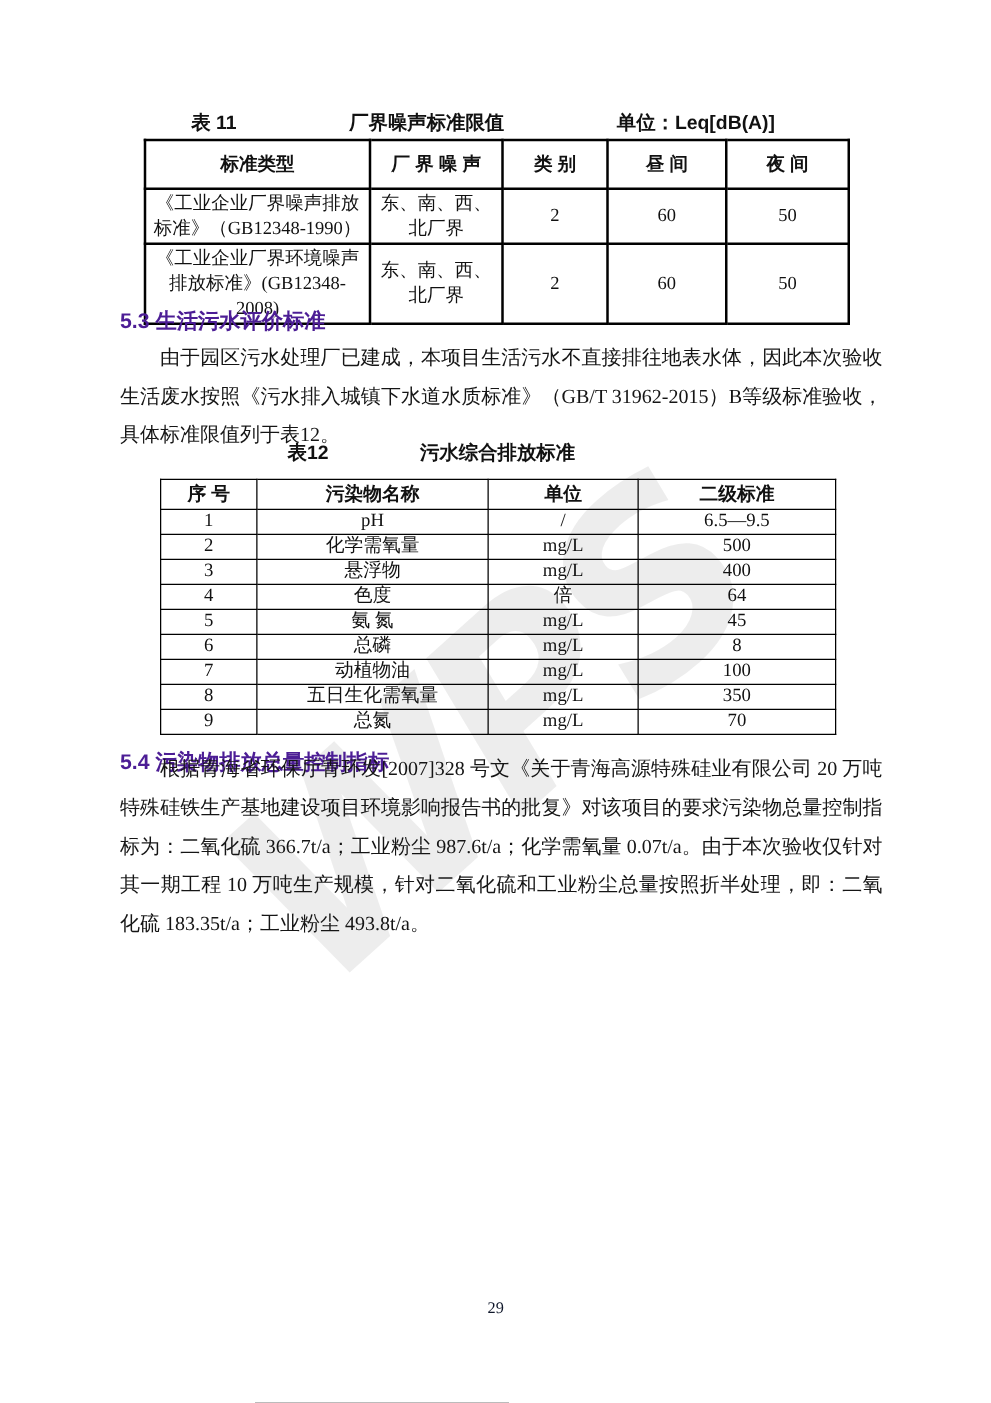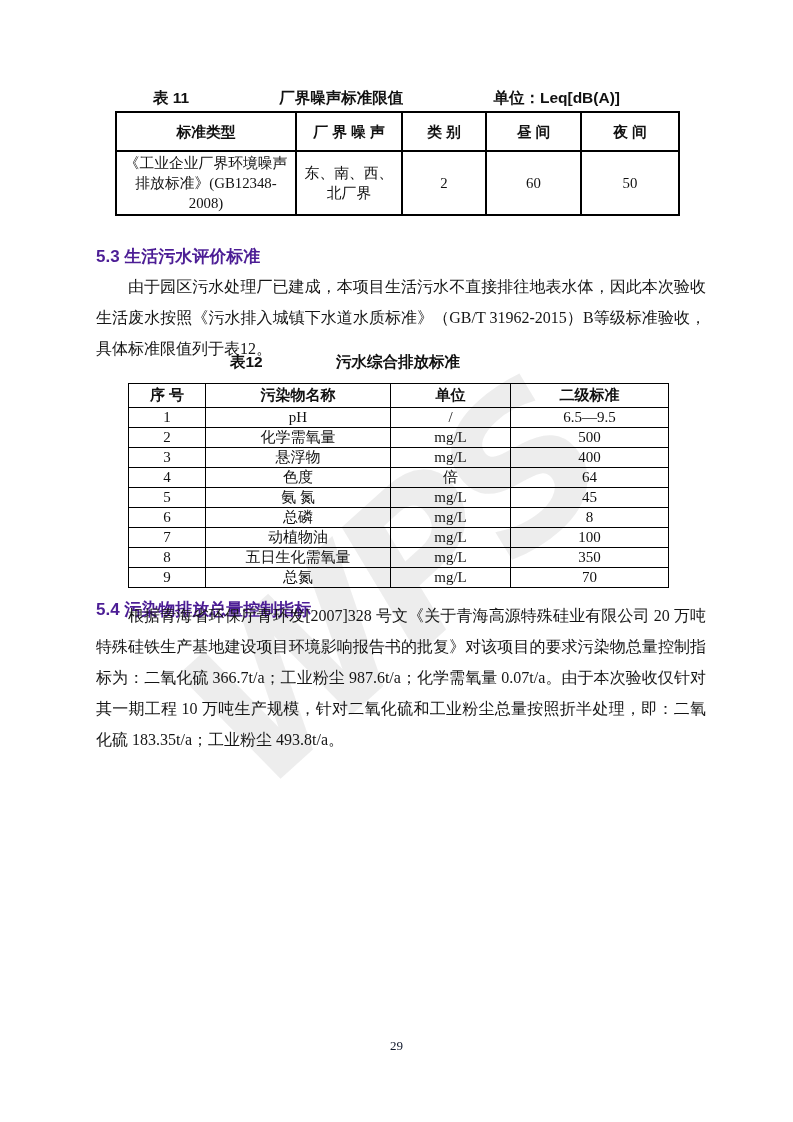--- a/index.html
+++ b/index.html
@@ -84,20 +84,27 @@
       <thead>
         <tr>
           <th>标准类型</th>
           <th>厂 界 噪 声</th>
           <th>类 别</th>
           <th>昼 间</th>
           <th>夜 间</th>
         </tr>
       </thead>
       <tbody>
+        <tr>
+          <td>《工业企业厂界噪声排放标准》（GB12348-1990）</td>
+          <td>东、南、西、北厂界</td>
+          <td>2</td>
+          <td>60</td>
+          <td>50</td>
+        </tr>
         <tr>
           <td>《工业企业厂界环境噪声排放标准》(GB12348-2008)</td>
           <td>东、南、西、北厂界</td>
           <td>2</td>
           <td>60</td>
           <td>50</td>
         </tr>
       </tbody>
     </table>
 

